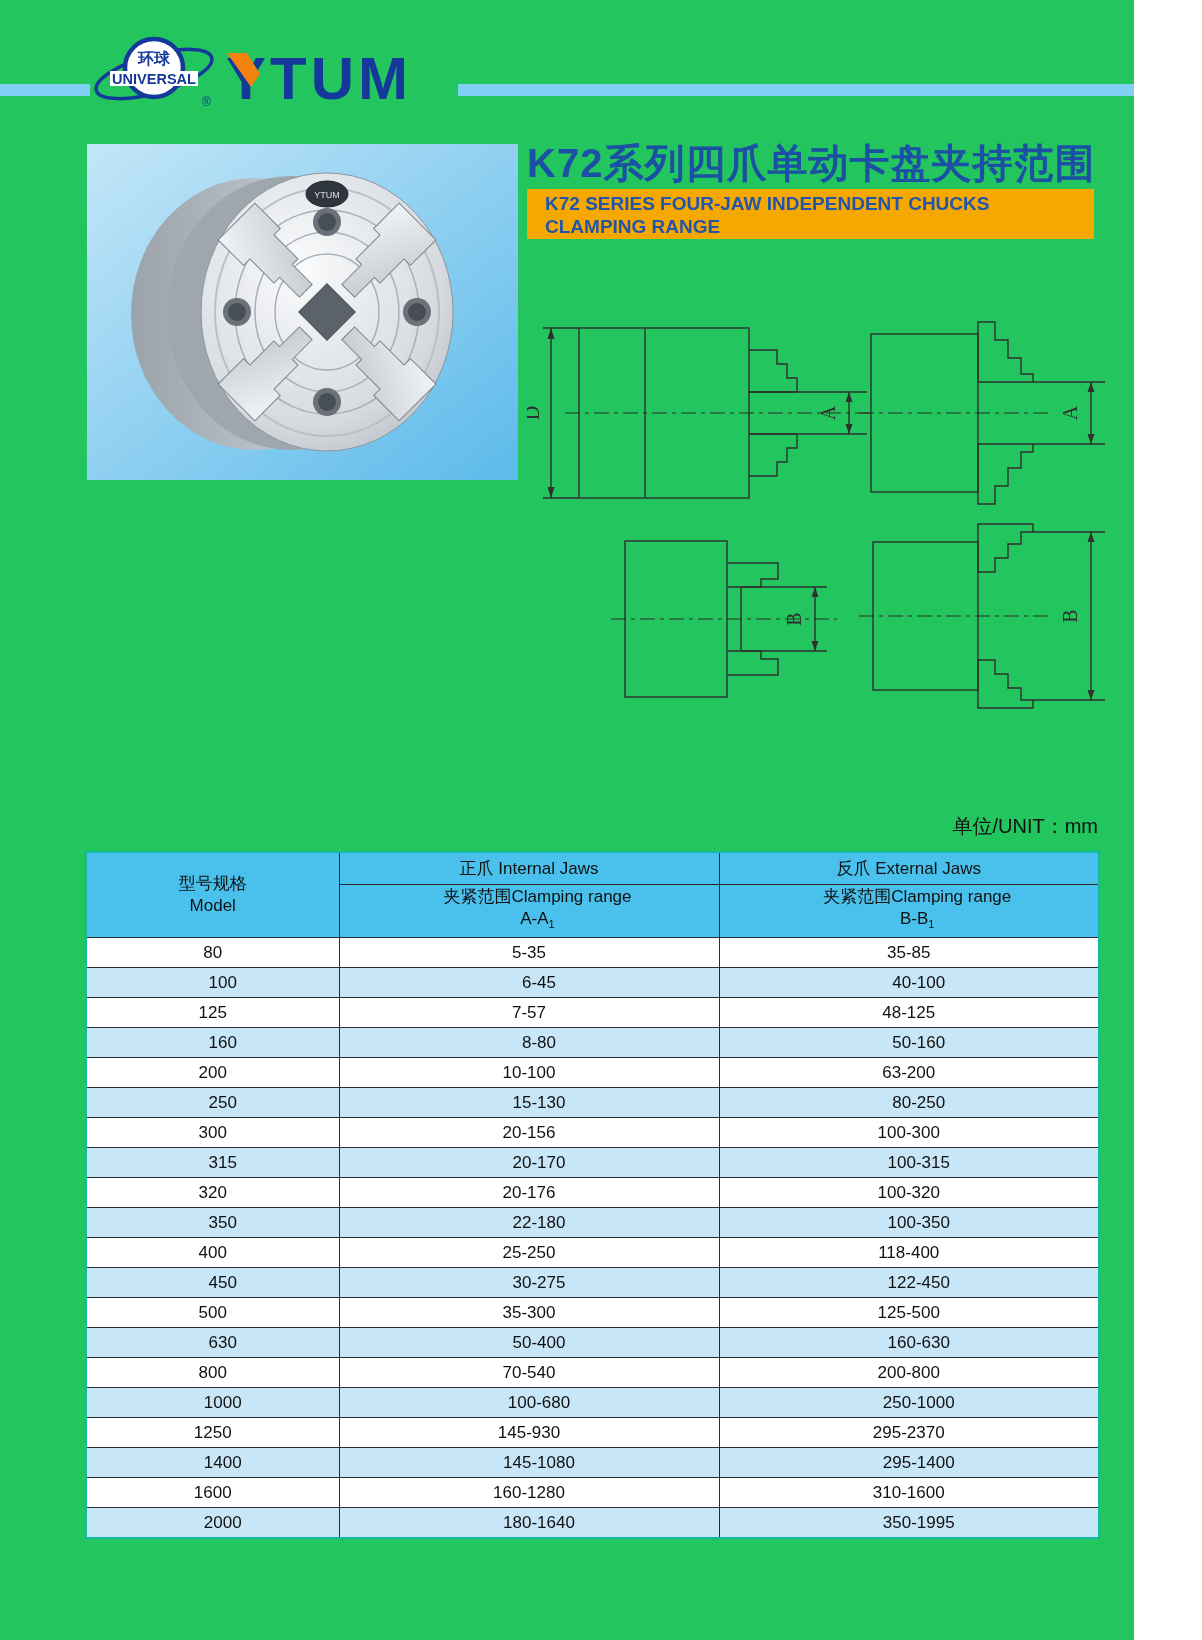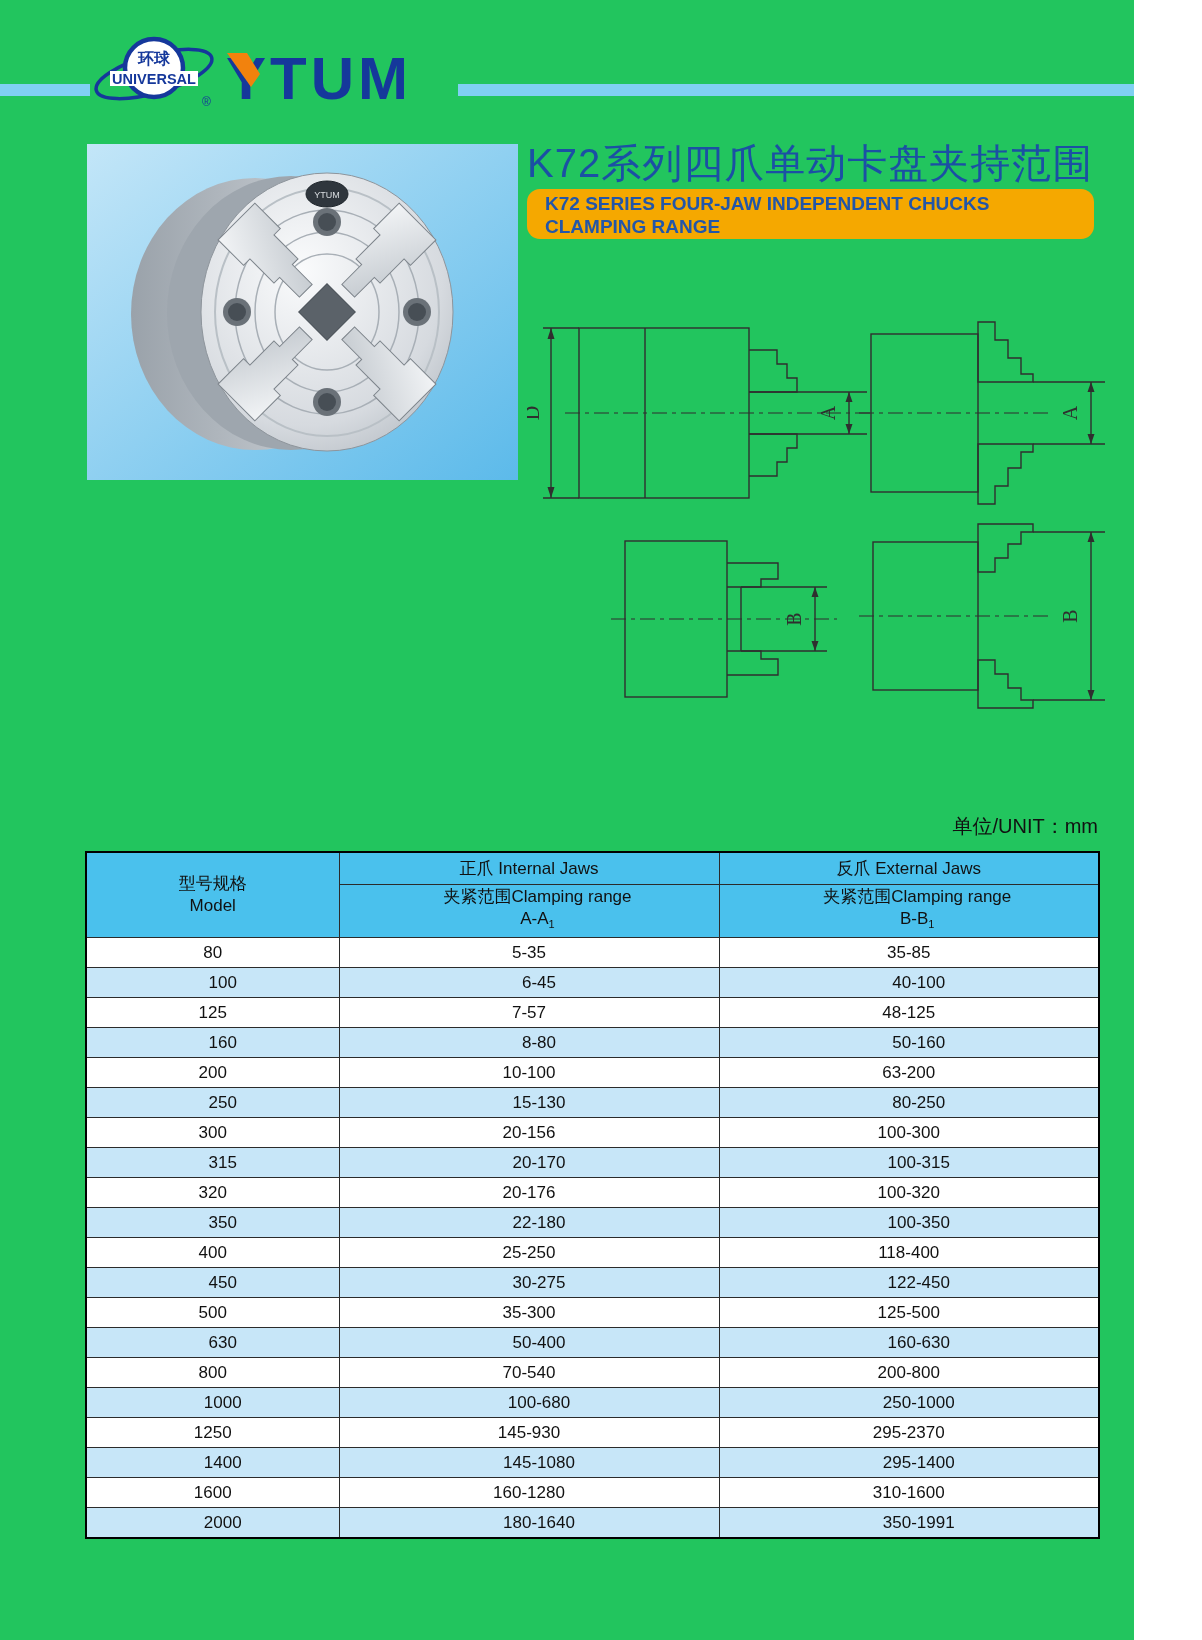--- a/index.html
+++ b/index.html
@@ -4,37 +4,37 @@
 <style>
   html,body{margin:0;padding:0;background:#fff;}
   .page{position:relative;width:1134px;height:1640px;background:#22c55e;overflow:hidden;
         font-family:"Liberation Sans","DejaVu Sans",sans-serif;}
   .topbar{position:absolute;top:84px;height:12px;background:#7fd0f2;}
   .topbar.left{left:0;width:90px;}
   .topbar.right{left:458px;width:744px;}
   .logo-svg{position:absolute;left:90px;top:30px;}
   .wordmark-svg{position:absolute;left:226px;top:48px;}
   .photo{position:absolute;left:87px;top:144px;width:431px;height:336px;}
-  .title-zh{position:absolute;left:527px;top:136px;margin:0;font-size:40px;font-weight:normal;
+  .title-zh{position:absolute;left:527px;top:136px;margin:0;font-size:40px;font-weight:bold;
             color:#1b50a4;letter-spacing:1px;white-space:nowrap;}
   .banner{position:absolute;left:527px;top:189px;width:567px;height:50px;background:#f5a800;
           color:#2356a8;font-weight:bold;font-size:19px;line-height:23px;
-          padding:3px 0 0 18px;box-sizing:border-box;border-radius:13px;}
+          padding:3px 0 0 18px;box-sizing:border-box;}
   .drawing{position:absolute;}
   #d-tl{left:527px;top:318px;}
   #d-tr{left:853px;top:318px;}
   #d-bl{left:575px;top:521px;}
   #d-br{left:853px;top:516px;}
   .dline{stroke:#2f2f2f;stroke-width:1.4;fill:none;}
   .dfill{fill:#2f2f2f;}
   .cline{stroke:#2f2f2f;stroke-width:1.1;fill:none;stroke-dasharray:15 5 4 5;}
   .dimtxt{font-family:"Liberation Serif","DejaVu Serif",serif;font-size:20px;fill:#2f2f2f;}
   .unit{position:absolute;left:700px;top:813px;width:398px;text-align:right;font-size:20px;color:#111;}
   table.spec{position:absolute;left:85px;top:851px;width:1013px;border-collapse:collapse;
-             table-layout:fixed;font-size:17px;color:#111;text-align:center;border:2px solid #000000;}
+             table-layout:fixed;font-size:17px;color:#111;text-align:center;border:2px solid #14b8a6;}
   table.spec th,table.spec td{border:1.4px solid #2b2b2b;padding:0;font-weight:normal;}
   table.spec thead th{background:#4ac1ed;line-height:22px;}
   table.spec thead tr.h1 th{height:31px;}
   table.spec thead tr.h2 th{height:52px;padding-left:17px;}
   table.spec tbody td{height:29px;background:#fff;}
   table.spec tbody tr.alt td{background:#c7e6f8;padding-left:20px;}
   sub{font-size:11px;}
 </style>
 </head>
 <body>
@@ -297,18 +297,18 @@
           <td>295-1400</td>
         </tr>
         <tr>
           <td>1600</td>
           <td>160-1280</td>
           <td>310-1600</td>
         </tr>
         <tr class="alt">
           <td>2000</td>
           <td>180-1640</td>
-          <td>350-1991</td>
+          <td>350-1995</td>
         </tr>
       </tbody>
   </table>
 
 </div>
 
 </body></html>

